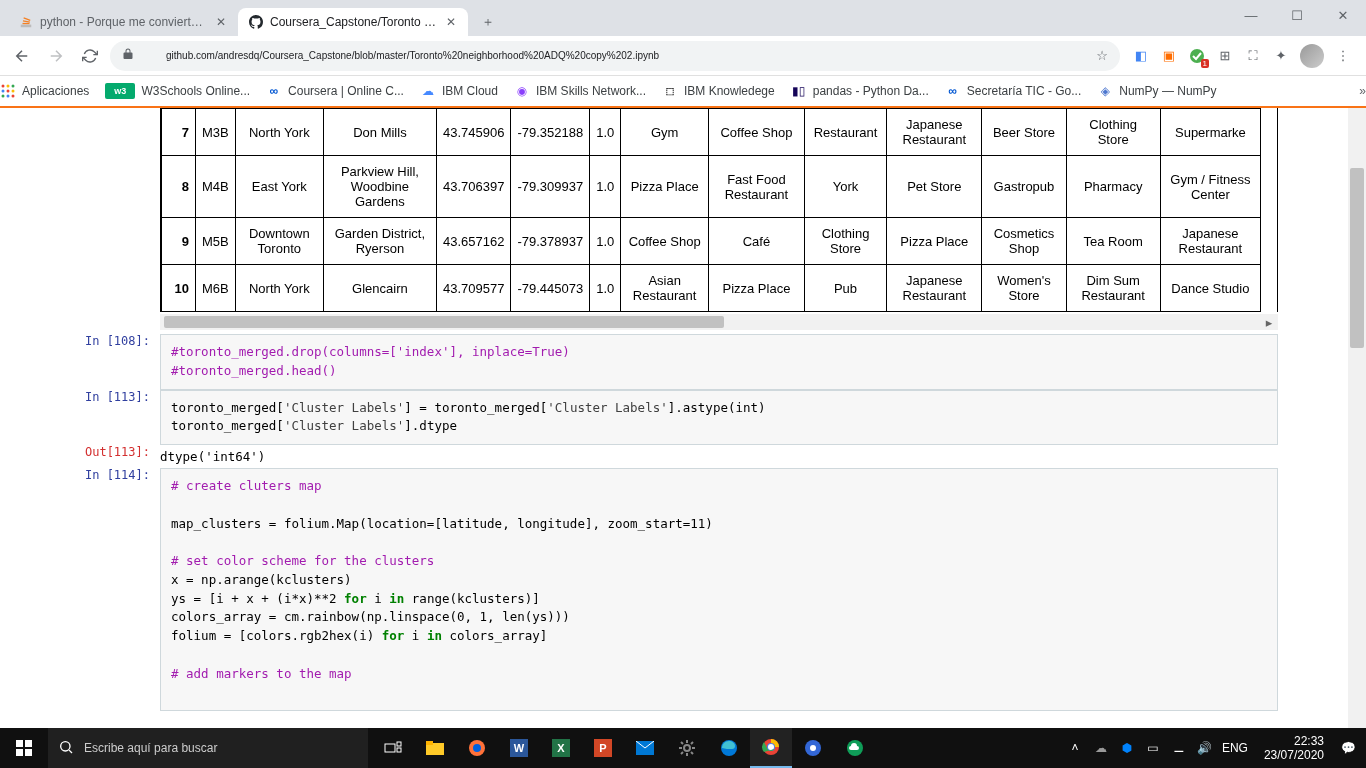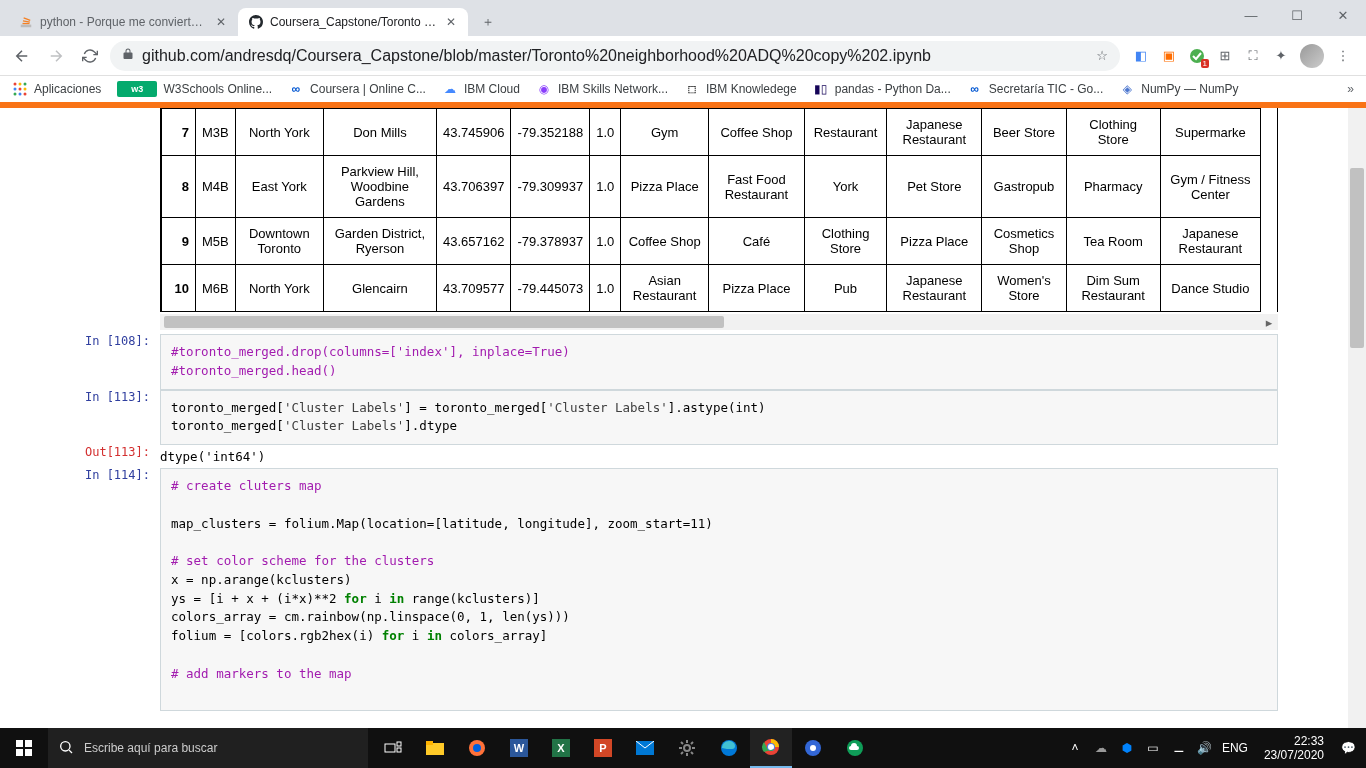--- a/index.html
+++ b/index.html
@@ -14,26 +14,26 @@
 .tab .title { white-space: nowrap; overflow: hidden; text-overflow: ellipsis; flex: 1; }
 .tab .close { width: 14px; height: 14px; display: inline-flex; align-items: center; justify-content: center; color: #5f6368; }
 .new-tab { width: 28px; height: 28px; display: inline-flex; align-items: center; justify-content: center; color: #5f6368; margin-left: 6px; }
 .win-controls { position: absolute; right: 0; top: 0; display: flex; gap: 0; }
 .win-btn { width: 46px; height: 30px; display: inline-flex; align-items: center; justify-content: center; color: #5f6368; }
 
 .nav-bar { background: #fff; display: flex; align-items: center; gap: 6px; padding: 4px 8px; height: 40px; border-bottom: 1px solid #e0e0e0; }
 .nav-btn { width: 28px; height: 28px; display: inline-flex; align-items: center; justify-content: center; color: #5f6368; border-radius: 50%; }
 .omnibox { flex: 1; display: flex; align-items: center; background: #f1f3f4; border-radius: 16px; padding: 4px 12px; height: 30px; gap: 8px; }
 .lock { color: #5f6368; }
-.url { flex: 1; font-size: 16px; color: #202124; }
+.url { flex: 1; font-size: 10px; color: #202124; margin-left: 24px; }
 .ext-icons { display: flex; align-items: center; gap: 10px; padding: 0 6px; }
 .ext { width: 18px; height: 18px; display: inline-flex; align-items: center; justify-content: center; }
 .avatar { width: 24px; height: 24px; border-radius: 50%; background: linear-gradient(135deg,#999,#ccc); }
 
-.bookmarks { background: #fff; display: flex; align-items: center; gap: 16px; padding: 4px 12px; height: 32px; font-size: 12px; color: #3c4043; border-bottom: 6px solid #f97316; }
+.bookmarks { background: #fff; display: flex; align-items: center; gap: 16px; padding: 4px 0; height: 32px; font-size: 12px; color: #3c4043; border-bottom: 2px solid #f97316; }
 .bm { display: flex; align-items: center; gap: 6px; white-space: nowrap; }
 .bm .ico { width: 16px; height: 16px; display: inline-flex; align-items: center; justify-content: center; }
 .bm-chevron { margin-left: auto; color: #5f6368; }
 
 
 .content { position: relative; height: 620px; overflow: hidden; background: #fff; }
 .content-scroll { position: absolute; left: 0; top: 0; width: 1348px; height: 620px; }
 .vscroll { position: absolute; right: 0; top: 0; width: 18px; height: 620px; background: #f1f1f1; }
 .vscroll .thumb { position: absolute; right: 2px; left: 2px; top: 60px; height: 180px; background: #c1c1c1; border-radius: 2px; }
 
@@ -157,21 +157,21 @@
             <circle cx="7" cy="7" r="1.5" fill="#ea4335"></circle>
             <circle cx="12" cy="7" r="1.5" fill="#fbbc04"></circle>
             <circle cx="2" cy="12" r="1.5" fill="#34a853"></circle>
             <circle cx="7" cy="12" r="1.5" fill="#4285f4"></circle>
             <circle cx="12" cy="12" r="1.5" fill="#ea4335"></circle>
           </svg>
         </span>
         <span>Aplicaciones</span>
       </div>
     <div class="bm">
-        <span class="ico" style="background:#04aa6d;color:#fff;font-size:9px;font-weight:bold;border-radius:2px;width:40px;height:16px">w3</span>
+        <span class="ico" style="background:#04aa6d;color:#fff;font-size:9px;font-weight:bold;border-radius:2px;width:30px;height:16px">w3</span>
         <span>W3Schools Online...</span>
       </div>
     <div class="bm">
         <span class="ico" style="color:#0056d2;font-weight:bold">∞</span>
         <span>Coursera | Online C...</span>
       </div>
     <div class="bm">
         <span class="ico" style="color:#4589ff">☁</span>
         <span>IBM Cloud</span>
       </div>

